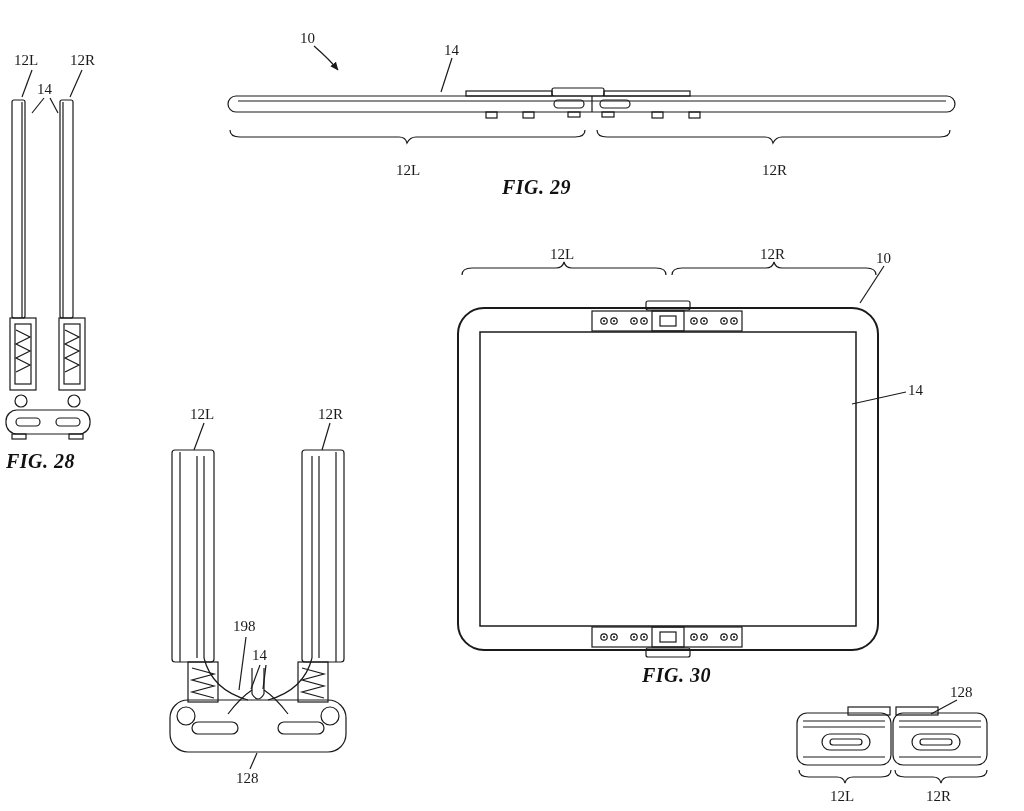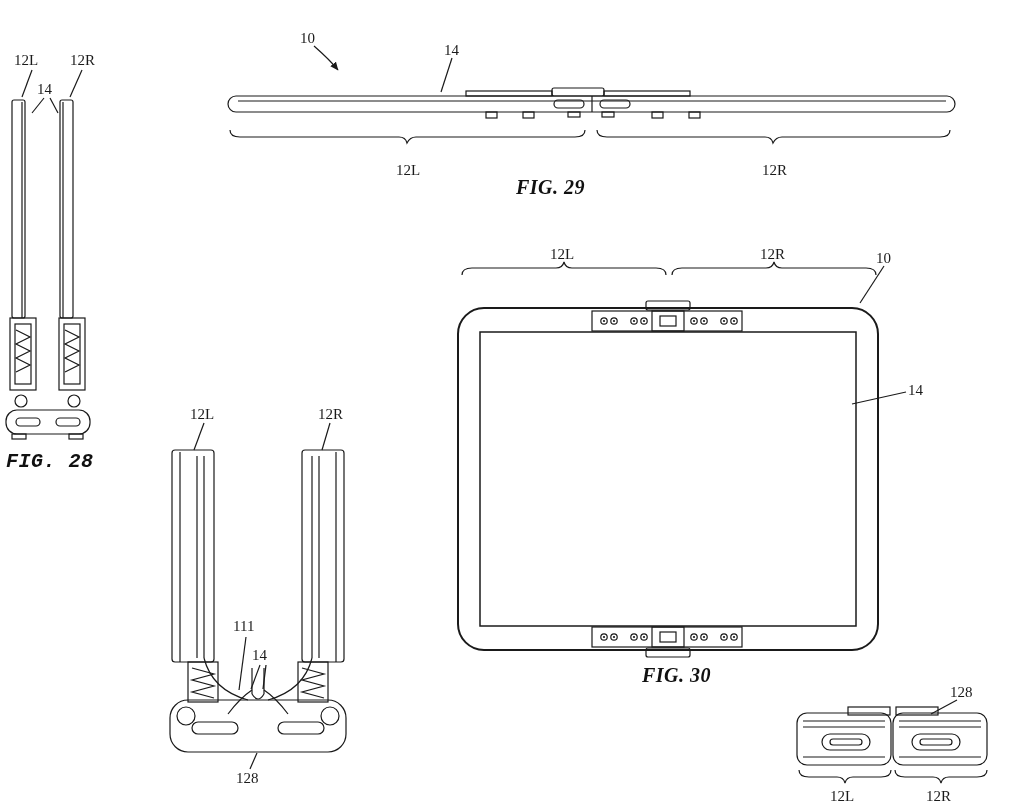--- a/index.html
+++ b/index.html
@@ -216,37 +216,37 @@
       <line x1="957" y1="700" x2="931" y2="714"></line>
 
       <path d="M799 770 C799 775 803 777 809 777 L837 777 C842 777 844 779 845 783 C846 779 848 777 853 777 L881 777 C887 777 891 775 891 770"></path>
       <path d="M895 770 C895 775 899 777 905 777 L933 777 C938 777 940 779 941 783 C942 779 944 777 949 777 L977 777 C983 777 987 775 987 770"></path>
     </g>
   </svg>
 
   <div class="lbl" style="left:14px; top:52px;">12L</div>
   <div class="lbl" style="left:70px; top:52px;">12R</div>
   <div class="lbl" style="left:37px; top:81px;">14</div>
-  <div class="caption" style="left:6px; top:450px;font-family:Liberation Mono, monospace;">FIG. 28</div>
+  <div class="caption" style="left:6px; top:450px;">FIG. 28</div>
 
   <div class="lbl" style="left:300px; top:30px;">10</div>
   <div class="lbl" style="left:444px; top:42px;">14</div>
   <div class="lbl" style="left:396px; top:162px;">12L</div>
   <div class="lbl" style="left:762px; top:162px;">12R</div>
-  <div class="caption" style="left:516px; top:176px;">FIG. 29</div>
+  <div class="caption" style="left:502px; top:176px;">FIG. 29</div>
 
   <div class="lbl" style="left:550px; top:246px;">12L</div>
   <div class="lbl" style="left:760px; top:246px;">12R</div>
   <div class="lbl" style="left:876px; top:250px;">10</div>
   <div class="lbl" style="left:908px; top:382px;">14</div>
   <div class="caption" style="left:642px; top:664px;font-family:Liberation Serif, serif;">FIG. 30</div>
 
   <div class="lbl" style="left:190px; top:406px;">12L</div>
   <div class="lbl" style="left:318px; top:406px;">12R</div>
-  <div class="lbl" style="left:233px; top:618px;">111</div>
+  <div class="lbl" style="left:233px; top:618px;">198</div>
   <div class="lbl" style="left:252px; top:647px;">14</div>
   <div class="lbl" style="left:236px; top:770px;">128</div>
 
   <div class="lbl" style="left:950px; top:684px;">128</div>
   <div class="lbl" style="left:830px; top:788px;">12L</div>
   <div class="lbl" style="left:926px; top:788px;">12R</div>
 
 </div>
 
 </body></html>

